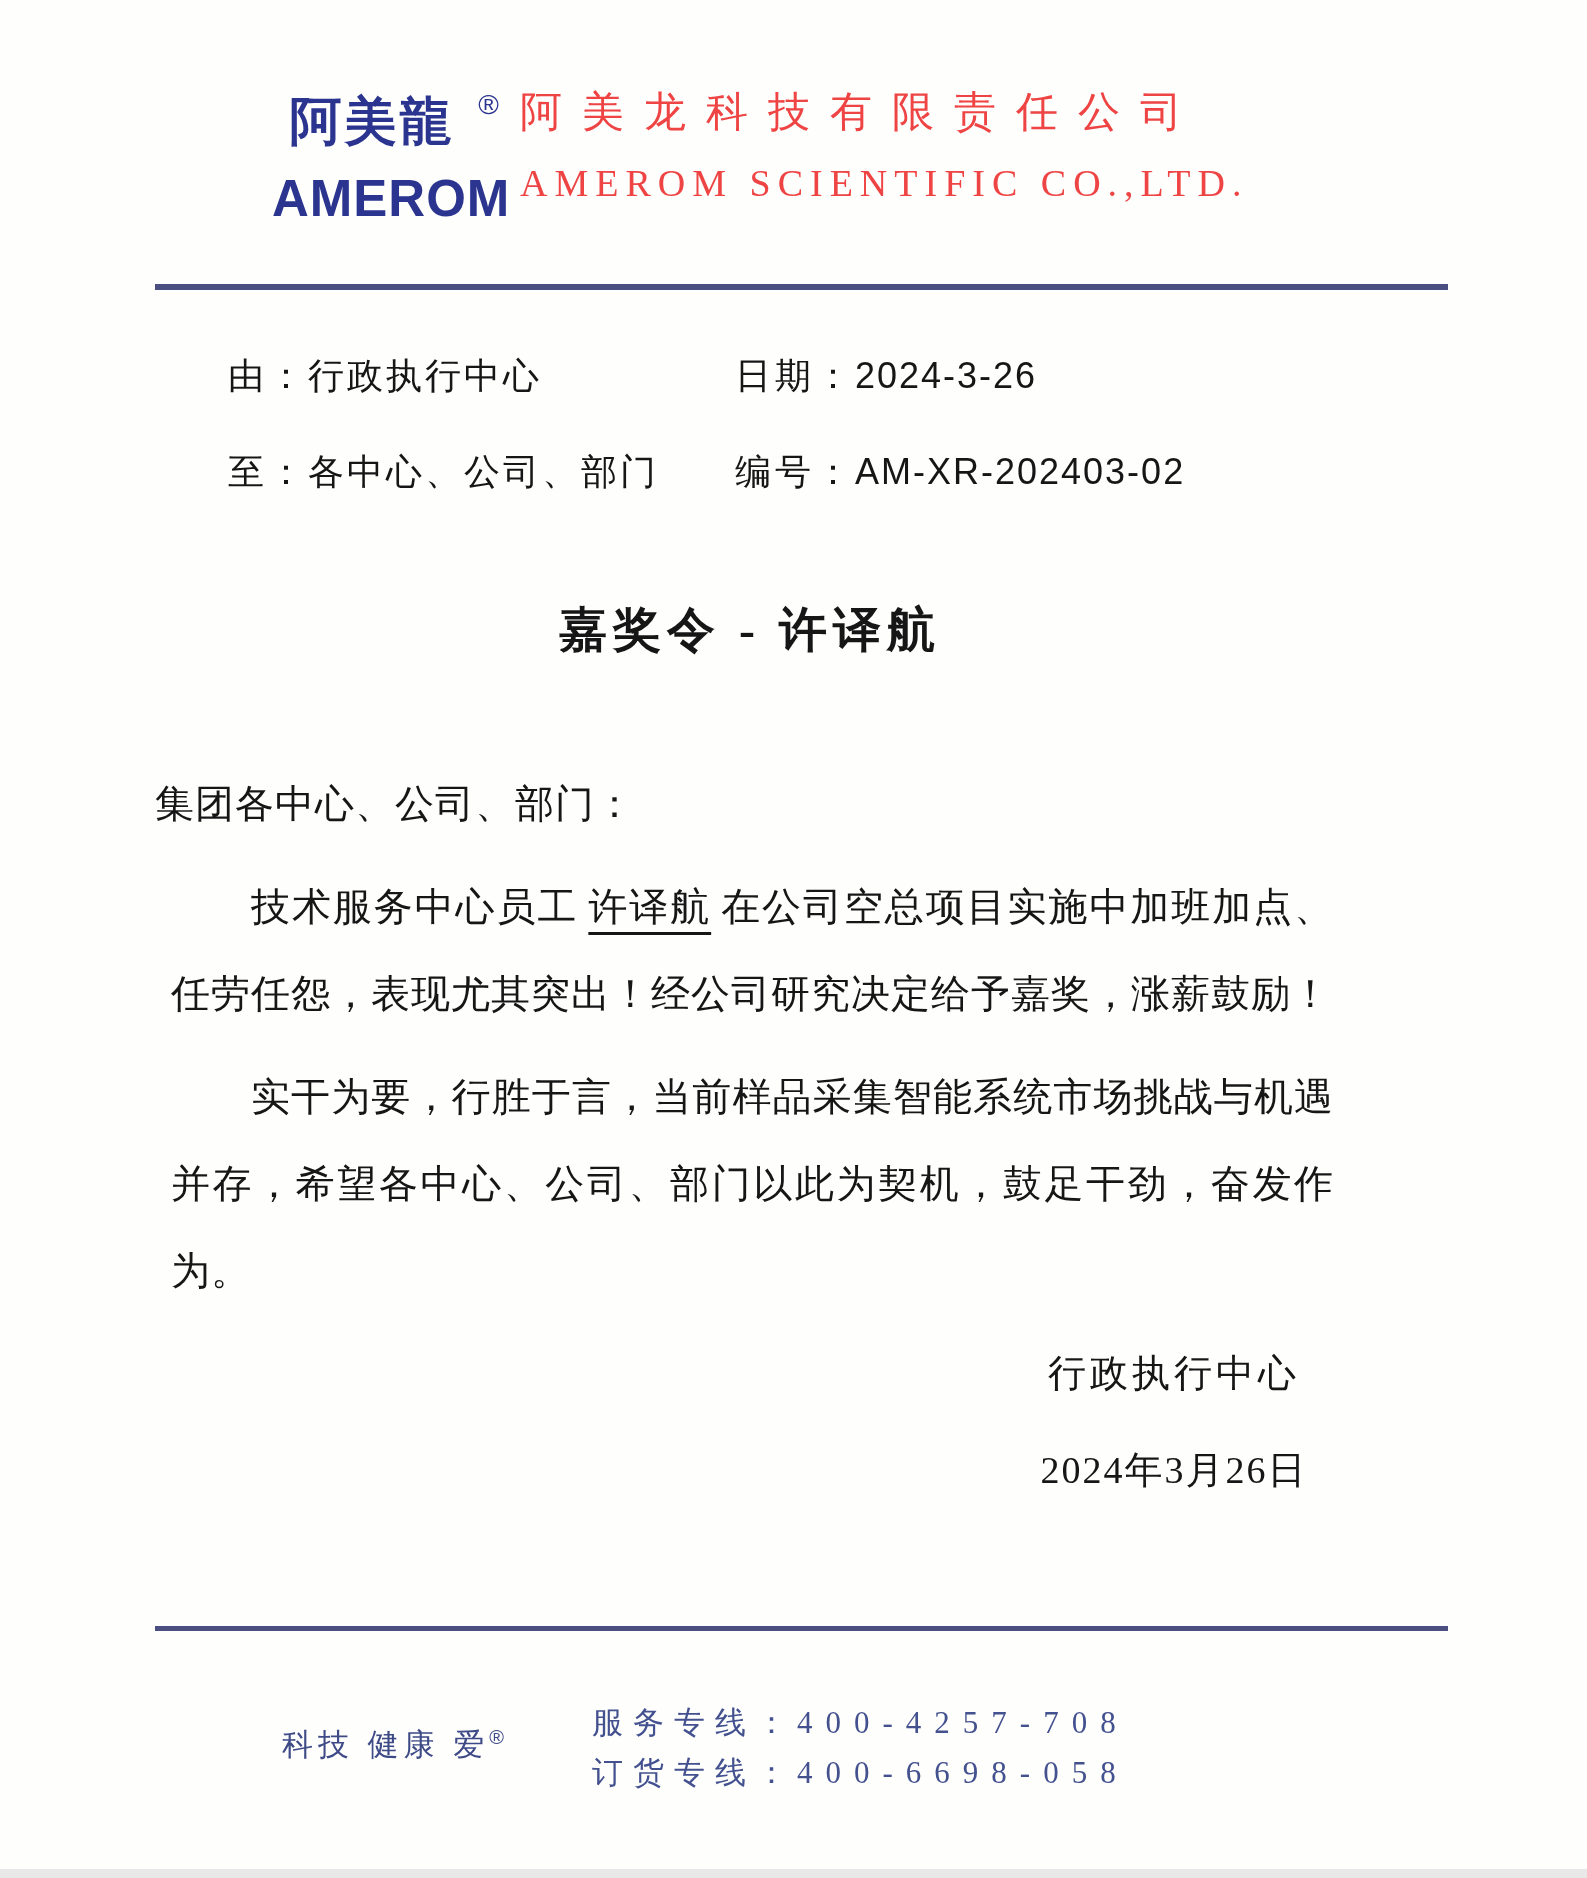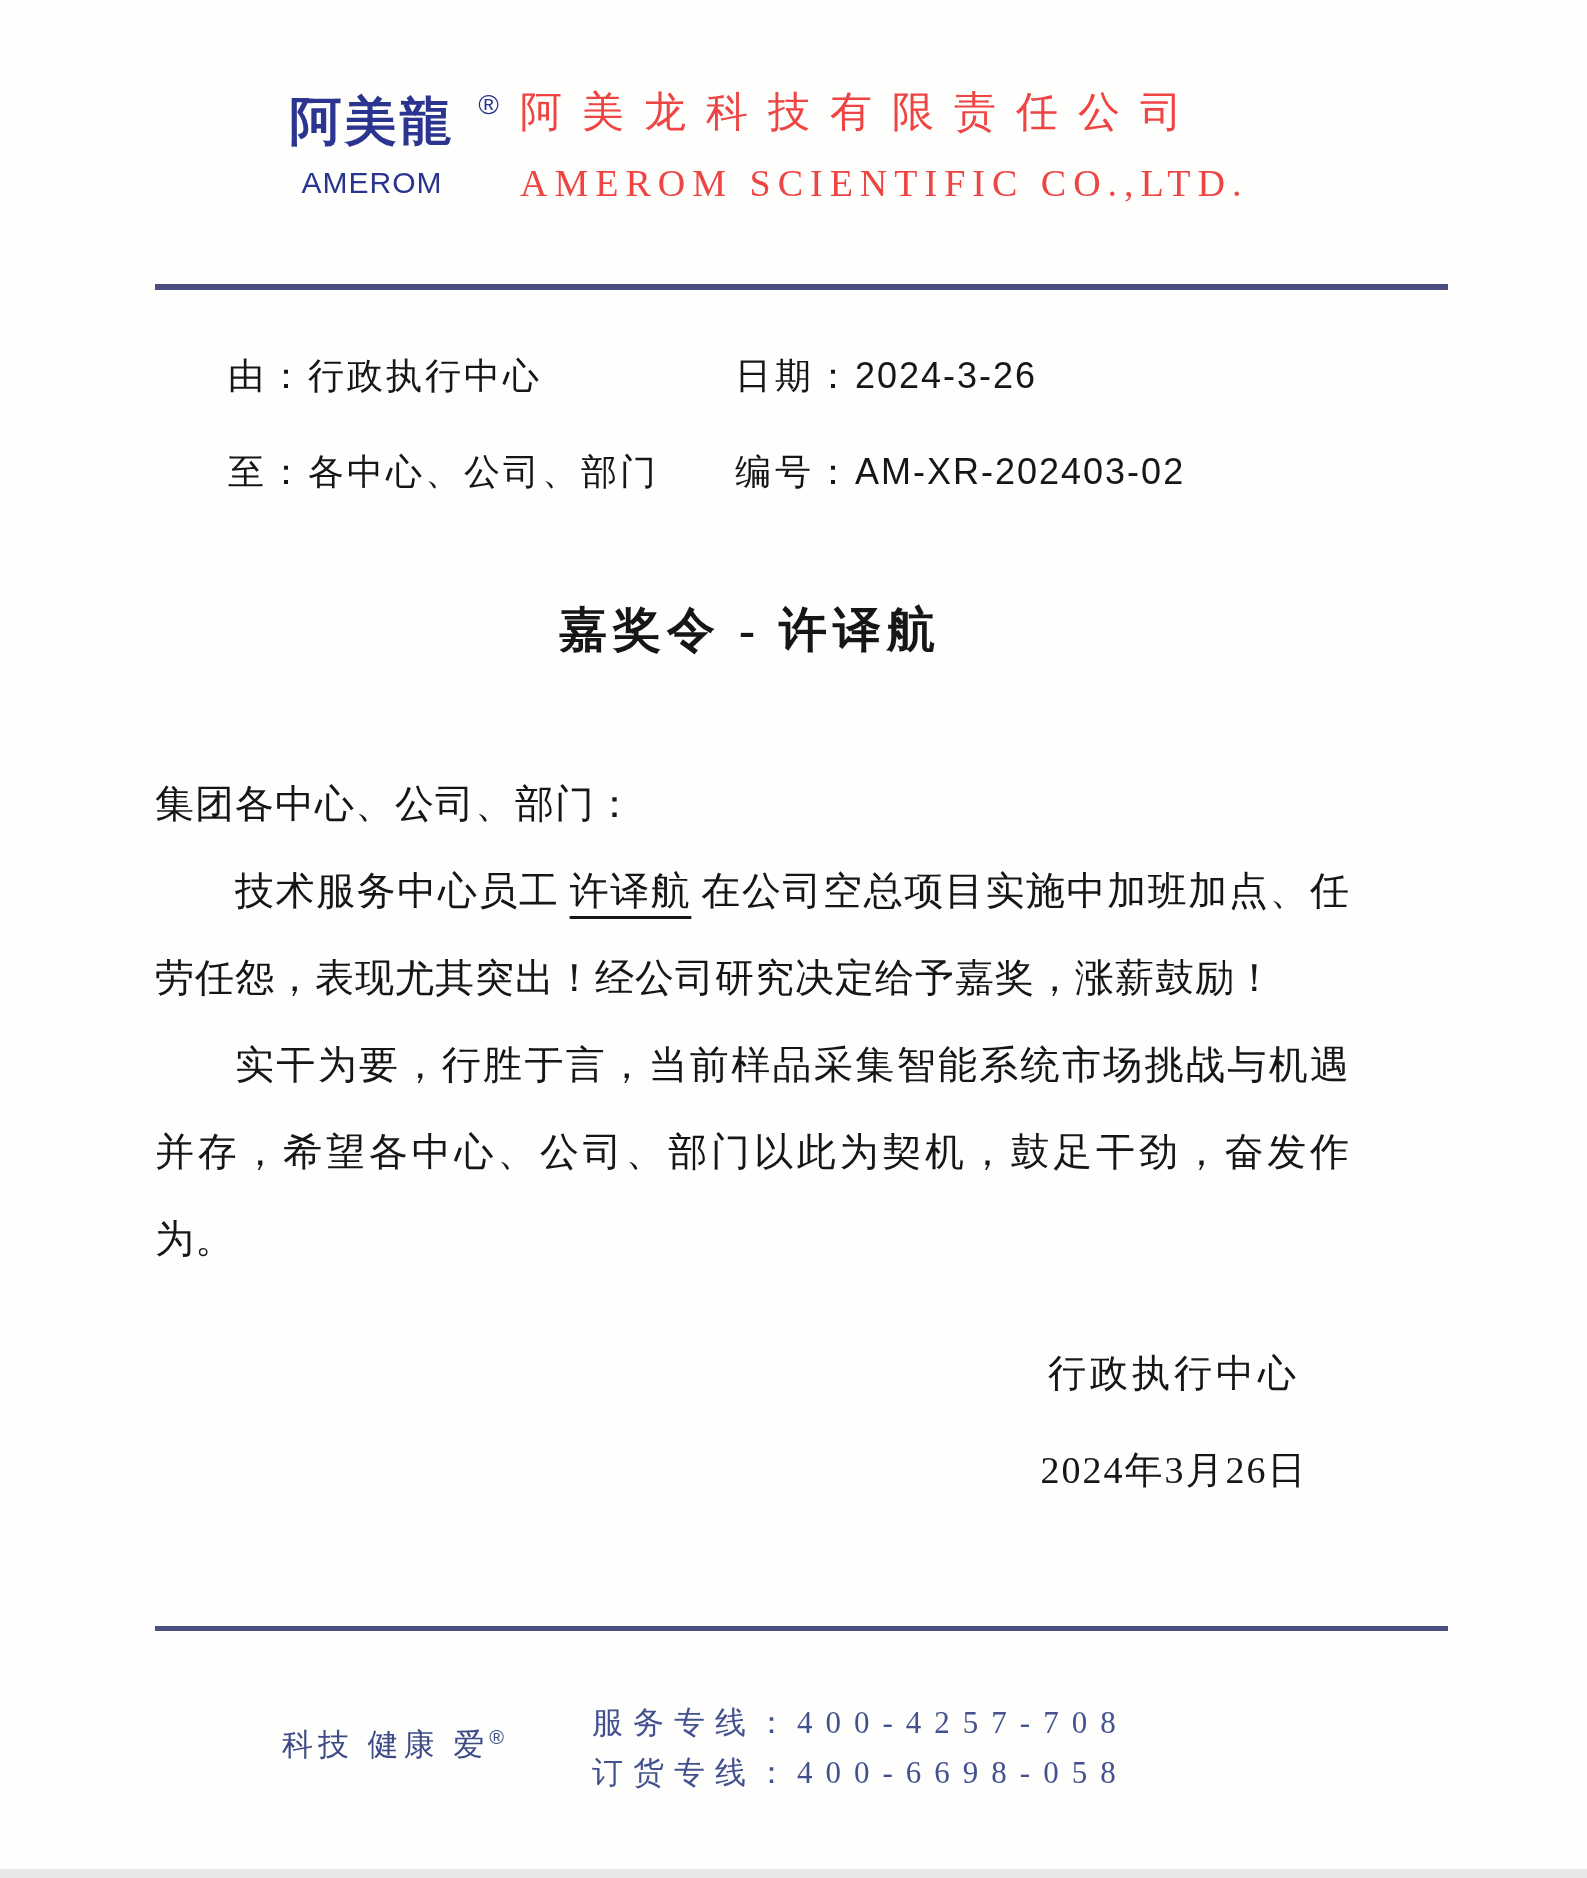--- a/index.html
+++ b/index.html
@@ -33,25 +33,25 @@
     white-space: nowrap;
   }
   .logo-reg {
     position: absolute;
     top: -16px;
     right: -30px;
     font-size: 28px;
     font-weight: 400;
   }
   .logo-en {
-    font-size: 30px;
-    font-weight: 400;
+    font-size: 51px;
+    font-weight: 700;
     letter-spacing: 1px;
     line-height: 50px;
-    margin-top: 8px;
+    margin-top: 24px;
     white-space: nowrap;
   }
 
   .company-block {
     position: absolute;
     left: 520px;
     top: 86px;
     width: 940px;
     color: #ef4444;
   }
@@ -105,21 +105,21 @@
     position: absolute;
     left: 155px;
     top: 760px;
     width: 1195px;
     font-size: 39px;
     line-height: 87px;
     letter-spacing: 1px;
   }
   .salutation { margin: 0; }
   .para {
-    margin: 0;
+    margin: 16px;
     text-indent: 80px;
     text-align: justify;
   }
   .employee-name {
     text-decoration: underline;
     text-underline-offset: 12px;
     padding: 0 10px;
   }
 
   

